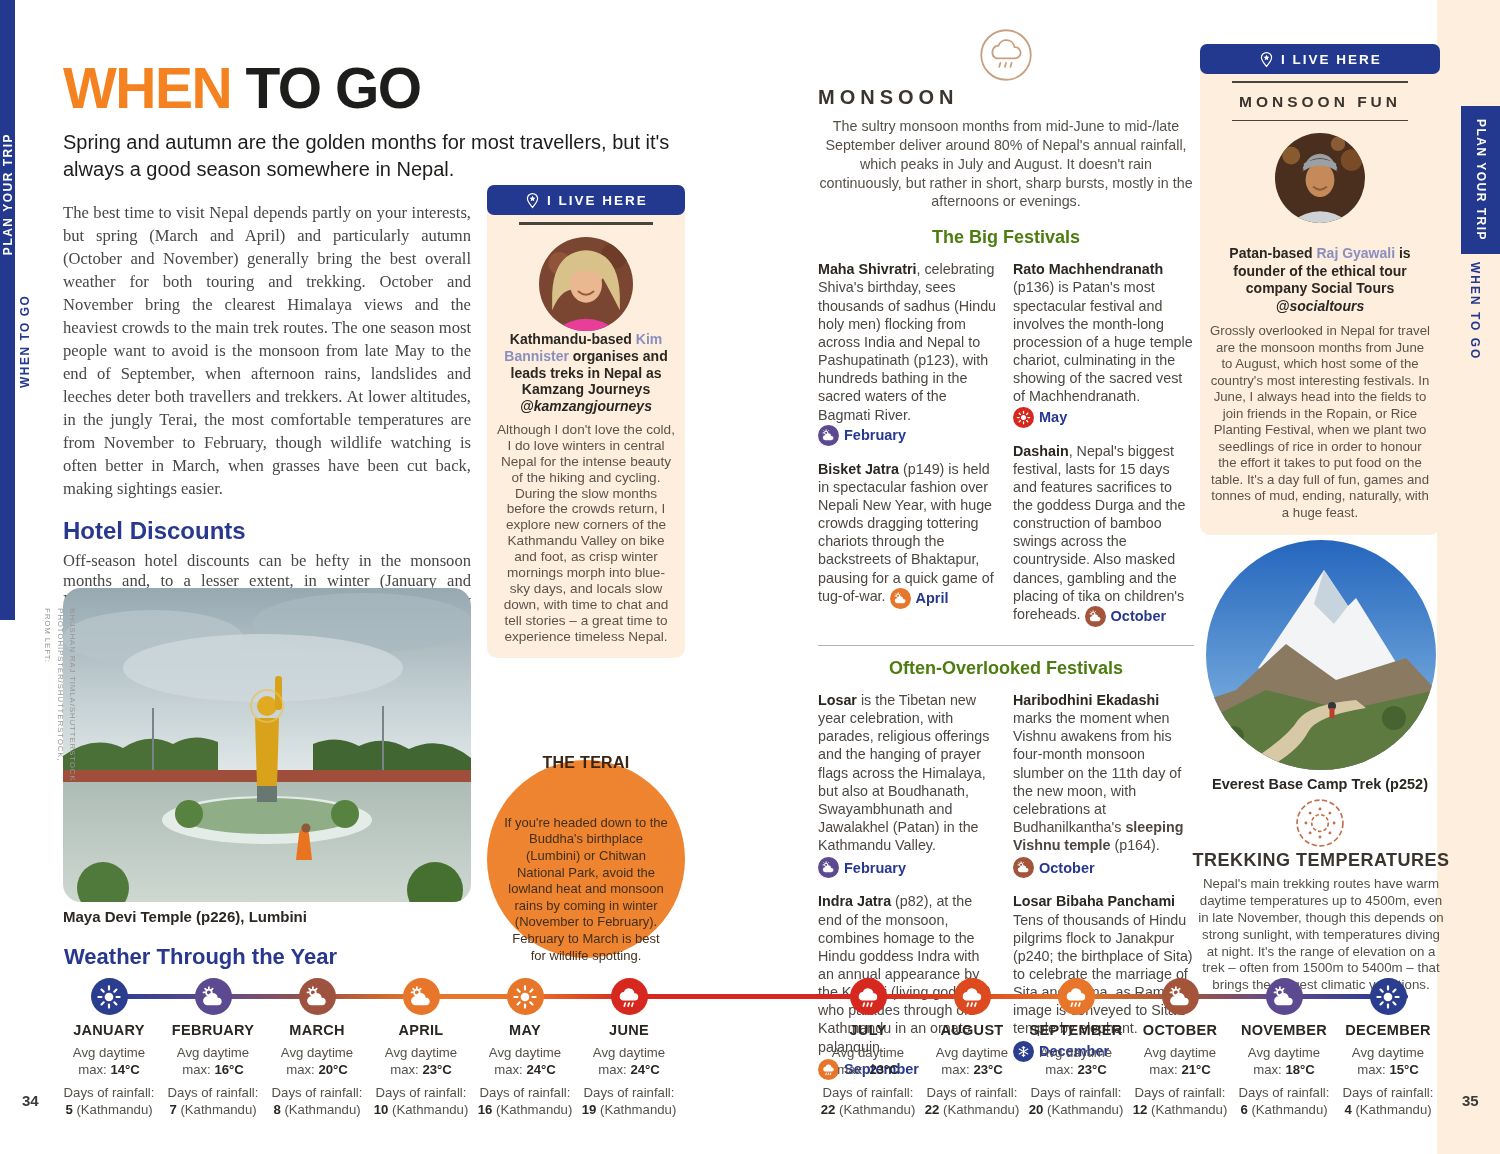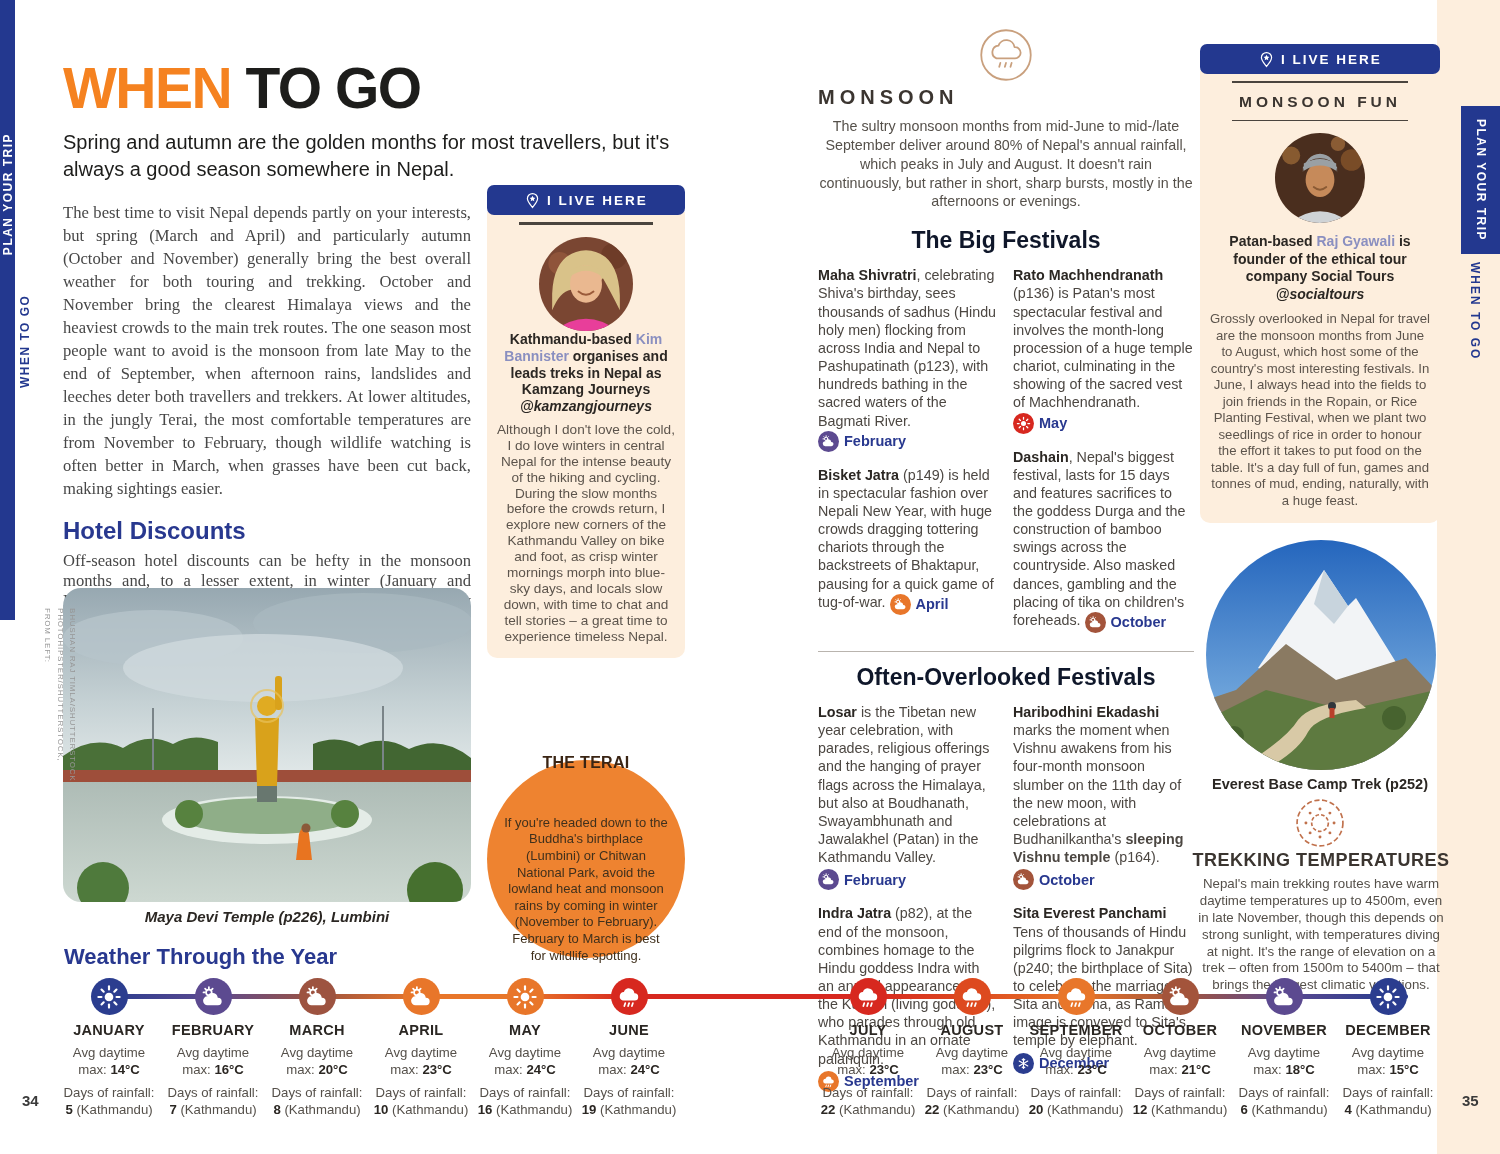--- a/index.html
+++ b/index.html
@@ -25,21 +25,21 @@
   
   .col-left{position:absolute;left:63px;top:60px;width:408px;}
   h1.title{margin:0;font-size:57px;line-height:1;font-weight:900;letter-spacing:-1.5px;color:#1d1d1b;}
   h1.title .accent{color:#f58220;}
   .subtitle{width:618px;margin-top:12px;font-size:20px;line-height:1.33;color:#1d1d1b;}
   .bodytext{margin-top:20px;font-family:"Liberation Serif",serif;font-size:16.6px;line-height:1.385;color:#474747;text-align:justify;}
   h2.sect{margin:15px 0 6px;font-size:24px;font-weight:bold;color:#28388f;}
   .hd-text{margin:0;font-family:"Liberation Serif",serif;font-size:16.6px;line-height:1.2;color:#474747;text-align:justify;}
 
   .photo{position:absolute;left:63px;top:588px;width:408px;height:314px;border-radius:18px;overflow:hidden;}
-  .photo-caption{position:absolute;left:63px;top:908px;width:408px;text-align:center;font-size:15px;font-weight:bold;color:#2b2723;font-style:italic;}
+  .photo-caption{position:absolute;left:63px;top:908px;width:408px;text-align:left;font-size:15px;font-weight:bold;color:#2b2723;}
   .credit{position:absolute;left:40px;top:608px;height:200px;writing-mode:vertical-lr;font-size:8px;letter-spacing:0.8px;color:#979797;line-height:1.6;}
   .credit span{display:block}
   .weather-head{position:absolute;left:64px;top:944px;font-size:22px;font-weight:bold;color:#28388f;}
 
   
   .badge{height:30px;background:#23388f;border-radius:7px;display:flex;align-items:center;justify-content:center;gap:6px;position:relative;z-index:2;}
   .badge .blabel{color:#fff;font-size:13.5px;font-weight:bold;letter-spacing:2px;}
   .badge .bicon{width:17px;height:17px;}
   .card{background:#fdeedd;border-radius:0 0 10px 10px;margin-top:-3px;position:relative;z-index:1;}
   .rule{height:1.5px;background:#4a443e;margin:0 22px;}
@@ -60,38 +60,38 @@
   .terai{position:absolute;left:487px;top:760px;width:198px;height:198px;border-radius:50%;background:#ee8330;
          display:flex;flex-direction:column;align-items:center;justify-content:center;padding:10px 16px;box-sizing:border-box;text-align:center;gap:36px;}
   .terai-title{font-size:16px;font-weight:bold;color:#3a2413;margin-bottom:7px;letter-spacing:0.3px;}
   .terai-text{font-size:13px;line-height:1.28;color:#40301c;font-weight:500;}
 
   
   .col-mid{position:absolute;left:818px;top:28px;width:376px;}
   .micon{width:54px;height:54px;margin:0 auto;}
   .mon-title{text-align:left;font-size:20px;font-weight:bold;letter-spacing:5px;color:#3b3530;margin-top:4px;}
   .mon-text{text-align:center;font-size:14.3px;line-height:1.32;color:#55504a;margin-top:8px;}
-  .fest-heading{text-align:center;font-size:23px;font-weight:bold;color:#0f172a;margin:16px 0 12px;}
+  .fest-heading{text-align:center;font-size:18px;font-weight:bold;color:#4d7c0f;margin:16px 0 12px;}
   .fest-cols{display:flex;gap:14px;}
   .fest-col{width:181px;}
   .fest{font-size:14.3px;line-height:1.27;color:#4c4742;margin:0 0 14px;}
   .fest .fname{color:#2b2723;}
   .tag{display:inline-flex;align-items:center;gap:5px;vertical-align:-5px;}
   .tag-block{display:flex;margin-top:3px;}
   .tag-icon{width:21px;height:21px;border-radius:50%;display:flex;align-items:center;justify-content:center;flex:0 0 auto;}
   .tag-icon svg{width:15px;height:15px;}
   .tag-month{font-size:14.5px;font-weight:bold;color:#28388f;}
   .divider{border:0;border-top:1.5px solid #b9b4ae;margin:4px 0 12px;}
 
   
   .col-right{position:absolute;left:1200px;top:44px;width:240px;}
   .col-right .card{padding:10px 10px 14px;}
   .col-right .card-title{font-size:15.5px;letter-spacing:4px;line-height:1.5;margin:7px 0;}
   .col-right .portrait{width:90px;height:90px;}
-  .col-right .lead{font-size:14px;line-height:1.25;margin-top:10px;}
+  .col-right .lead{font-size:14px;line-height:1.25;margin-top:22px;}
   .col-right .cbody{font-size:13.2px;line-height:1.25;margin-top:8px;}
 
   .everest{position:absolute;left:1206px;top:540px;width:230px;height:230px;border-radius:50%;overflow:hidden;}
   .everest-caption{position:absolute;left:1198px;top:776px;width:244px;text-align:center;font-size:14.5px;font-weight:bold;color:#2b2723;}
   .trek-icon{position:absolute;left:1295px;top:798px;width:50px;height:50px;}
   .trek-title{position:absolute;left:1190px;top:850px;width:262px;text-align:center;font-size:18px;font-weight:bold;letter-spacing:0.5px;color:#3b3530;}
   .trek-text{position:absolute;left:1196px;top:876px;width:250px;text-align:center;font-size:13.3px;line-height:1.27;color:#55504a;}
 
   
   .timeline{position:absolute;left:57px;top:978px;width:1386px;height:165px;}
@@ -363,21 +363,21 @@
       <div class="fest-col">
         <p class="fest"><b class="fname">Haribodhini Ekadashi</b><span> marks the moment when Vishnu awakens from his four-month monsoon slumber on the 11th day of the new moon, with celebrations at Budhanilkantha's </span><b>sleeping Vishnu temple</b><span> (p164).</span>
           <span class="tag tag-block">
               <span class="tag-icon" style="background-color: rgb(163, 84, 59);">
                 <svg viewBox="0 0 24 24">
                   <use href="#g-cloudsun"></use>
                 </svg>
               </span>
               <b class="tag-month">October</b>
             </span></p>
-        <p class="fest"><b class="fname" style="display:block">Sita Everest Panchami</b><span>Tens of thousands of Hindu pilgrims flock to Janakpur (p240; the birthplace of Sita) to celebrate the marriage of Sita and Rama, as Rama's image is conveyed to Sita's temple by elephant.</span>
+        <p class="fest"><b class="fname" style="display:block">Losar Bibaha Panchami</b><span>Tens of thousands of Hindu pilgrims flock to Janakpur (p240; the birthplace of Sita) to celebrate the marriage of Sita and Rama, as Rama's image is conveyed to Sita's temple by elephant.</span>
           <span class="tag tag-block">
               <span class="tag-icon" style="background-color: rgb(43, 61, 143);">
                 <svg viewBox="0 0 24 24">
                   <use href="#g-snow"></use>
                 </svg>
               </span>
               <b class="tag-month">December</b>
             </span></p>
       </div>
     </div>

